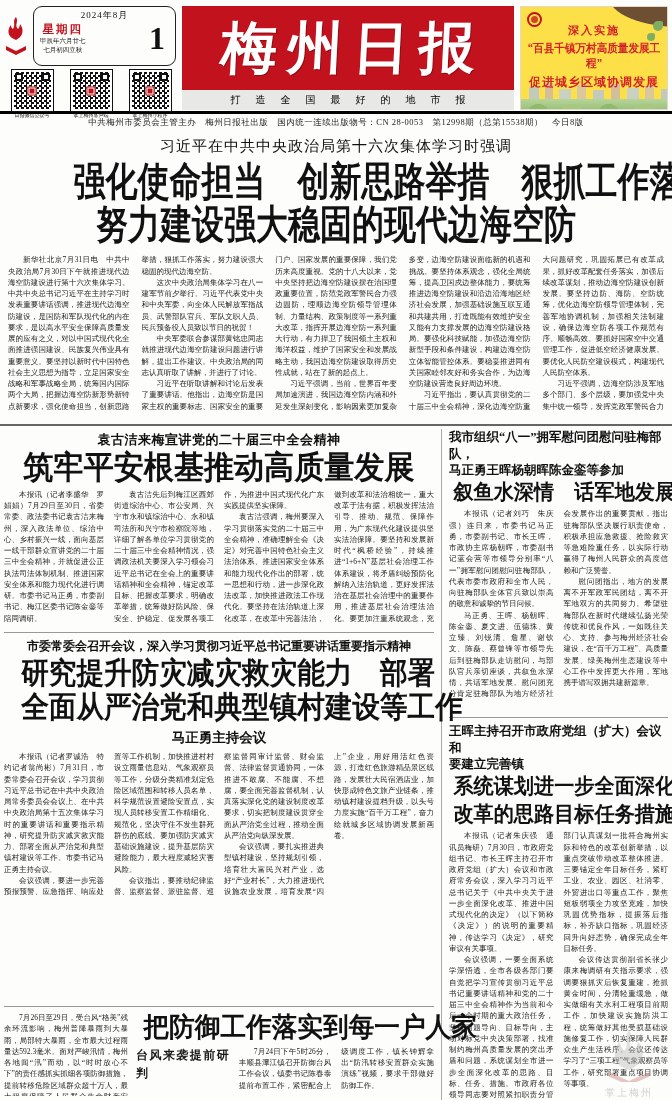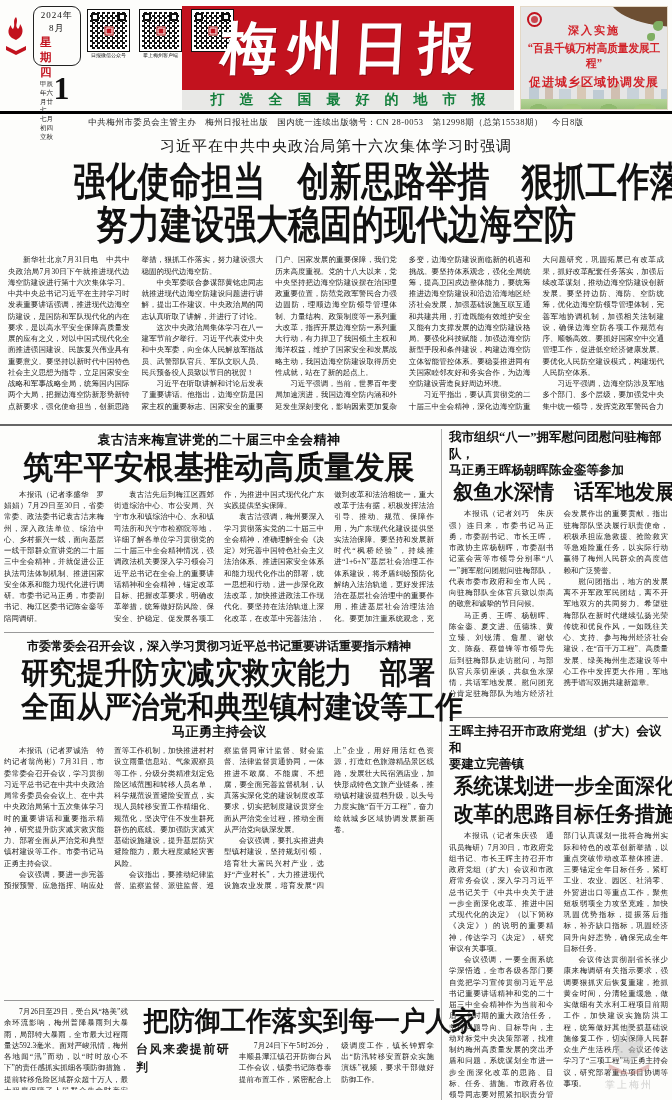--- a/index.html
+++ b/index.html
@@ -3,21 +3,21 @@
 <meta charset="utf-8">
 <style>
   html,body{margin:0;padding:0;background:#e9e9e9;}
   .page{
     width:672px;height:1100px;margin:0 auto;position:relative;overflow:hidden;
     background:#fdfdfb;color:#111;
     font-family:"Liberation Serif","DejaVu Serif",serif;
   }
   
   .topbar{display:flex;align-items:stretch;padding:6px 4px 0 4px;height:110px;box-sizing:border-box;gap:6px;}
-  .left-head{width:172px;display:flex;}
+  .left-head{width:172px;display:flex;flex-direction:column;}
   .datebox-row{display:flex;gap:3px;}
   .flame-logo{width:26px;display:flex;align-items:flex-start;padding-top:10px;}
   .datebox{flex:1;border:1.5px solid #222;border-radius:9px;padding:2px 6px 1px 6px;box-sizing:border-box;height:60px;}
   .db-ym{text-align:center;font-size:9px;letter-spacing:1px;}
   .db-mid{display:flex;justify-content:space-between;align-items:center;}
   .db-col{display:flex;flex-direction:column;align-items:center;}
   .db-week{color:#c2121e;font-weight:bold;font-size:11.5px;letter-spacing:2px;}
   .db-lunar{font-size:6.5px;line-height:1.35;}
   .db-day{font-size:32px;font-weight:bold;line-height:.9;padding-right:4px;font-family:"Liberation Serif",serif;}
   .qr-row{display:flex;justify-content:space-between;margin-top:4px;padding-left:2px;}
@@ -28,22 +28,22 @@
   .qr::before{content:"";position:absolute;left:1px;top:1px;width:8px;height:8px;background:#fff;border:2px solid #111;box-sizing:border-box;}
   .qr::after{content:"";position:absolute;right:1px;top:1px;width:8px;height:8px;background:#fff;border:2px solid #111;box-sizing:border-box;}
   .qr .dot{position:absolute;left:50%;top:50%;width:9px;height:9px;transform:translate(-50%,-50%);background:#fff;border:1px solid #a11;box-sizing:border-box;}
   .qr .dot::after{content:"";position:absolute;inset:1px;background:#c2121e;}
   .qr-cap{font-size:5px;margin-top:1px;white-space:nowrap;}
   .masthead{flex:1;display:flex;flex-direction:column;}
   .mast-red{background:#c2121e;height:84px;display:flex;align-items:center;justify-content:center;}
   .mast-title{color:#fff;font-size:56px;font-weight:900;letter-spacing:10px;text-indent:10px;line-height:1;
       transform:skewX(-3deg);font-family:"Liberation Serif",serif;text-shadow:1px 1px 0 #8e0d16;}
   .mast-band{background:#e8e8e6;height:20px;display:flex;align-items:center;justify-content:center;}
-  .mast-slogan{font-size:14px;font-weight:bold;letter-spacing:15px;text-indent:15px;color:#15803d;white-space:nowrap;}
-  .promo{width:148px;position:relative;border:1px solid #e3d8c6;background:#e5e5e5;overflow:hidden;box-sizing:border-box;height:104px;}
+  .mast-slogan{font-size:10px;font-weight:normal;letter-spacing:15px;text-indent:15px;color:#000000;white-space:nowrap;}
+  .promo{width:148px;position:relative;border:1px solid #e3d8c6;background:#fde047;overflow:hidden;box-sizing:border-box;height:104px;}
   .promo-text{position:relative;z-index:2;text-align:center;margin-top:16px;color:#d2232a;font-weight:900;}
   .promo-l1{font-size:11px;letter-spacing:2px;}
   .promo-l2{font-size:11.5px;margin-top:3px;transform:scaleX(.92);}
   .promo-l3{font-size:12px;letter-spacing:1px;margin-top:3px;}
   .promo-emblem{position:absolute;top:5px;left:6px;width:15px;height:15px;border:2px solid #c2121e;border-radius:50%;box-sizing:border-box;z-index:3;}
   .promo-emblem::after{content:"";position:absolute;inset:2px;border-radius:50%;background:#c2121e;opacity:.75;}
   .promo-branch{position:absolute;top:-10px;right:-14px;width:72px;height:30px;z-index:1;
       background:#6d4f33;border-radius:0 0 0 100%/0 0 0 100%;}
   .promo-leaf{position:absolute;z-index:1;background:#7fae62;border-radius:50% 2px 50% 50%;}
   .skyline{position:absolute;left:0;right:0;bottom:8px;height:20px;opacity:.85;z-index:1;
@@ -78,34 +78,34 @@
   .divider{border:none;border-top:2px solid #666;margin:6px 0 3px 0;}
   .main-grid{display:flex;padding:0 4px;}
   .col-left{width:438px;border-right:1px solid #aaa;padding-right:7px;box-sizing:border-box;}
   .col-right{flex:1;padding-left:7px;min-width:0;}
   .sec-rule{border:none;border-top:1px solid #999;margin:5px 0;}
   .k2{font-size:13px;font-weight:600;text-align:center;margin:2px 0;letter-spacing:.5px;}
   .k3{font-size:12px;font-weight:600;text-align:center;margin:1px 0;}
   .k-left{font-size:12.5px;font-weight:600;text-align:left;margin:0;line-height:1.3;}
   .h-zhulao{text-align:center;font-weight:900;font-size:32px;line-height:1.05;white-space:nowrap;transform:scaleX(.94);transform-origin:50% 50%;margin:2px 0 4px 0;}
   .h-yanjiu{text-align:center;font-weight:900;font-size:30px;line-height:1.12;white-space:nowrap;transform:scaleX(.92);transform-origin:50% 50%;}
-  .subhead{text-align:center;font-size:13.5px;font-weight:600;margin:0 0 4px 0;}
+  .subhead{text-align:center;font-size:13.5px;font-weight:600;margin:6px 0 4px 0;}
   .h-right{text-align:center;font-weight:900;font-size:21px;line-height:1.2;white-space:nowrap;transform:scaleX(.96);transform-origin:50% 50%;margin:2px 0 3px 0;}
   .b-zhulao{column-count:4;column-gap:10px;height:138px;margin-top:2px;}
   .b-yanjiu{column-count:4;column-gap:10px;height:250px;margin-top:2px;}
   .b-xuyu{column-count:2;column-gap:10px;height:204px;margin-top:3px;}
   .b-xitong{column-count:2;column-gap:10px;height:306px;margin-top:3px;}
   .fangyu{display:flex;gap:8px;position:relative;margin-top:2px;}
   .fangyu-lead{width:124px;flex:0 0 auto;height:84px;}
   .fangyu-main{flex:1;min-width:0;}
   .h-fangyu{text-align:center;font-weight:900;font-size:27px;line-height:1.1;white-space:nowrap;transform:scaleX(.95);transform-origin:50% 50%;margin:1px 0 3px 0;}
   .fangyu-cols{column-count:3;column-gap:10px;height:56px;}
   .fangyu-cols h4{margin:0 0 2px 0;font-size:12px;font-weight:700;column-span:none;}
   
-  .watermark{position:absolute;right:16px;bottom:8px;opacity:.45;z-index:5;text-align:center;pointer-events:none;}
+  .watermark{position:absolute;right:16px;bottom:0;opacity:.45;z-index:5;text-align:center;pointer-events:none;}
   .watermark .wm-label{font-size:10px;color:#9a9a9a;letter-spacing:2px;}
 </style>
 </head>
 <body>
 
 <div class="page">
 
   <div class="topbar">
 
     <div class="left-head">
@@ -176,22 +176,22 @@
 
   <div class="thick-rule"></div>
   <div class="pubinfo">中共梅州市委员会主管主办　梅州日报社出版　国内统一连续出版物号：CN 28-0053　第12998期（总第15538期）　今日8版</div>
 
   <div class="lead-sec">
     <div class="kicker">习近平在中共中央政治局第十六次集体学习时强调</div>
     <div class="lead-h">强化使命担当　创新思路举措　狠抓工作落实</div>
     <div class="lead-h">努力建设强大稳固的现代边海空防</div>
     <div class="cols c5">
         <p>新华社北京7月31日电　中共中央政治局7月30日下午就推进现代边海空防建设进行第十六次集体学习。中共中央总书记习近平在主持学习时发表重要讲话强调，推进现代边海空防建设，是国防和军队现代化的内在要求，是以高水平安全保障高质量发展的应有之义，对以中国式现代化全面推进强国建设、民族复兴伟业具有重要意义。要坚持以新时代中国特色社会主义思想为指导，立足国家安全战略和军事战略全局，统筹国内国际两个大局，把握边海空防新形势新特点新要求，强化使命担当，创新思路举措，狠抓工作落实，努力建设强大稳固的现代边海空防。</p>
+        <p>这次中央政治局集体学习在八一建军节前夕举行。习近平代表党中央和中央军委，向全体人民解放军指战员、武警部队官兵、军队文职人员、民兵预备役人员致以节日的祝贺！</p>
         <p>中央军委联合参谋部黄铭忠同志就推进现代边海空防建设问题进行讲解，提出工作建议。中央政治局的同志认真听取了讲解，并进行了讨论。</p>
-        <p>这次中央政治局集体学习在八一建军节前夕举行。习近平代表党中央和中央军委，向全体人民解放军指战员、武警部队官兵、军队文职人员、民兵预备役人员致以节日的祝贺！</p>
         <p>习近平在听取讲解和讨论后发表了重要讲话。他指出，边海空防是国家主权的重要标志、国家安全的重要门户、国家发展的重要保障，我们党历来高度重视。党的十八大以来，党中央坚持把边海空防建设摆在治国理政重要位置，防范党政军警民合力强边固防，理顺边海空防领导管理体制、力量结构、政策制度等一系列重大改革，指挥开展边海空防一系列重大行动，有力捍卫了我国领土主权和海洋权益，维护了国家安全和发展战略主动，我国边海空防建设取得历史性成就，站在了新的起点上。</p>
         <p>习近平强调，当前，世界百年变局加速演进，我国边海空防内涵和外延发生深刻变化，影响因素更加复杂多变，边海空防建设面临新的机遇和挑战。要坚持体系观念，强化全局统筹，提高卫国戍边整体能力，要统筹推进边海空防建设和沿边沿海地区经济社会发展，加强基础设施互联互通和共建共用，打造既能有效维护安全又能有力支撑发展的边海空防建设格局。要强化科技赋能，加强边海空防新型手段和条件建设，构建边海空防立体智能管控体系。要稳妥推进同有关国家睦邻友好和务实合作，为边海空防建设营造良好周边环境。</p>
         <p>习近平指出，要认真贯彻党的二十届三中全会精神，深化边海空防重大问题研究，巩固拓展已有改革成果，抓好改革配套任务落实，加强后续改革谋划，推动边海空防建设创新发展。要坚持边防、海防、空防统筹，优化边海空防领导管理体制，完善军地协调机制，加强相关法制建设，确保边海空防各项工作规范有序、顺畅高效。要抓好国家空中交通管理工作，促进低空经济健康发展。要优化人民防空建设模式，构建现代人民防空体系。</p>
         <p>习近平强调，边海空防涉及军地多个部门、多个层级，要加强党中央集中统一领导，发挥党政军警民合力强边固防优势，加强边海空防力量建设和统筹规划衔接、任务对接、资源统筹，加强军地联防的指挥和行动协同，形成一盘棋、拧成一股绳。军队要积极主动同地方搞好沟通协调，中央和国家机关有关部门、地方党委和政府要强化国防意识，认真履职尽责，不折不扣落实好建设和巩固国防的各项任务。</p>
       </div>
   </div>
 
   <hr class="divider">
 
   <div class="main-grid">
@@ -257,21 +257,21 @@
       <hr class="sec-rule">
 
       <div>
         <div class="k-left">王晖主持召开市政府党组（扩大）会议和</div>
         <div class="k-left">要建立完善镇</div>
         <div class="h-right">系统谋划进一步全面深化</div>
         <div class="h-right">改革的思路目标任务措施</div>
         <div class="cols b-xitong">
             <p>本报讯（记者朱庆强　通讯员梅研）7月30日，市政府党组书记、市长王晖主持召开市政府党组（扩大）会议和市政府常务会议，深入学习习近平总书记关于《中共中央关于进一步全面深化改革、推进中国式现代化的决定》（以下简称《决定》）的说明的重要精神，传达学习《决定》，研究审议有关事项。</p>
             <p>会议强调，一要全面系统学深悟透，全市各级各部门要自觉把学习宣传贯彻习近平总书记重要讲话精神和党的二十届三中全会精神作为当前和今后一个时期的重大政治任务，坚持问题导向、目标导向，主动对标党中央决策部署，找准制约梅州高质量发展的突出矛盾和问题，系统谋划全市进一步全面深化改革的思路、目标、任务、措施。市政府各位领导同志要对照紧扣职责分管部门认真谋划一批符合梅州实际和特色的改革创新举措，以重点突破带动改革整体推进。三要锚定全年目标任务，紧盯工业、农业、园区、社消零、外贸进出口等重点工作，聚焦短板弱项全力攻坚克难，加快巩固优势指标，提振落后指标，补齐缺口指标，巩固经济回升向好态势，确保完成全年目标任务。</p>
-            <p>会议传达贯彻副省长张少康来梅调研有关指示要求，强调要狠抓灾后恢复重建，抢抓黄金时间，分清轻重缓急，做实做细有关水利工程项目前期工作，加快建设实施防洪工程，统筹做好其他受损基础设施修复工作，切实保障人民群众生产生活秩序。会议还传达学习了“三项工程”马正勇主持会议，研究部署重点项目协调等事项。</p>
+            <p>会议传达贯彻副省长张少康来梅调研有关指示要求，强调要狠抓灾后恢复重建，抢抓黄金时间，分清轻重缓急，做实做细有关水利工程项目前期工作，加快建设实施防洪工程，统筹做好其他受损基础设施修复工作，切实保障人民群众生产生活秩序。会议还传达学习了“三项工程”气象观察员等工作，研究部署重点项目协调等事项。</p>
           </div>
       </div>
 
     </div>
   </div>
 
   <div class="watermark">
     <svg width="54" height="54" viewBox="0 0 24 24">
       <path d="M12 1c3 4-2 6 2 9 2-1.5 2-4 2-4 3.5 4 2.5 8.5-1 11l-3 1.8-3.5-1.8C5 14.5 4.5 10 8 6c0 0 0 2.5 2 4 2.5-3-1-5 2-9z" fill="#bcbcbc"></path>
       <path d="M3 19.5l9 4 9-4v2l-9 4-9-4z" fill="#c9817f"></path>

